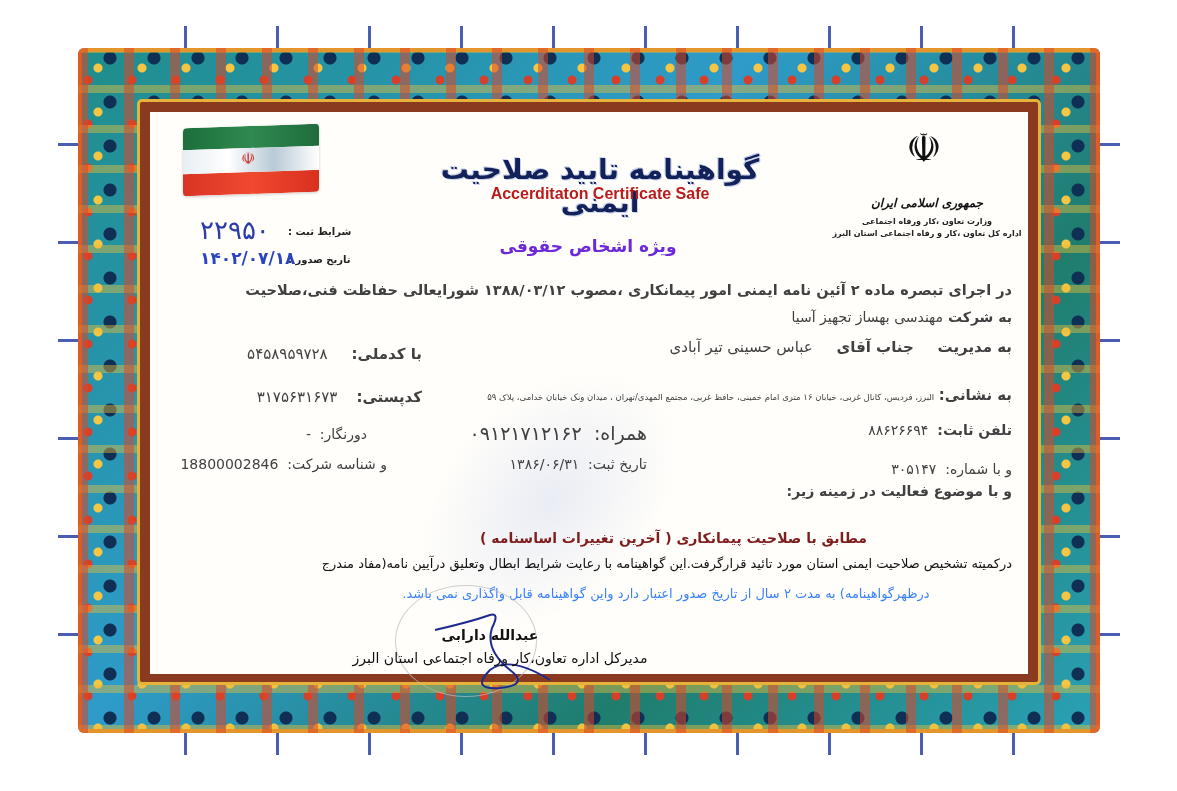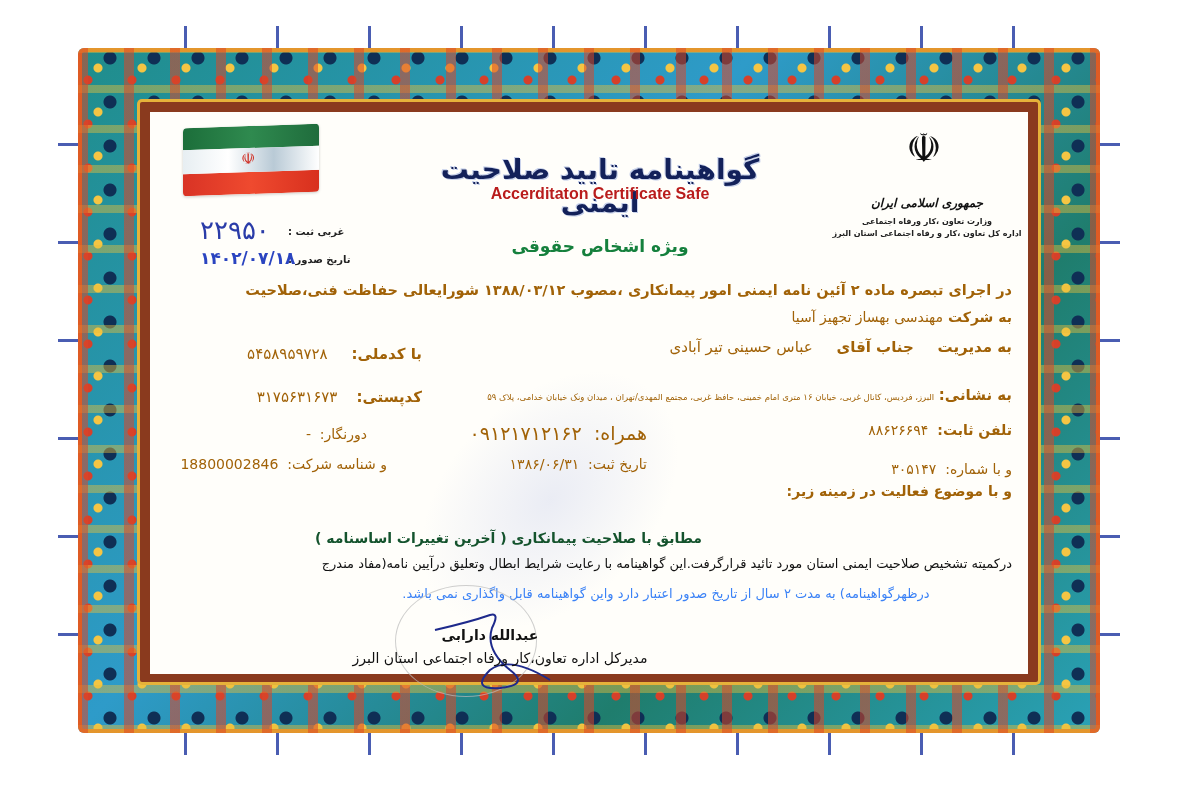--- a/index.html
+++ b/index.html
@@ -36,39 +36,39 @@
   .flag .emb{position:absolute;left:58px;top:2px;color:#d0342a;font-size:16px;line-height:18px;font-weight:bold;}
 
   .reg-label{left:288px;top:206px;font-size:10px;font-weight:bold;color:#222;}
   .reg-value{left:200px;top:195px;font-size:26px;color:#2a3ca8;font-family:"DejaVu Serif",serif;letter-spacing:1px;}
   .date-label{left:288px;top:234px;font-size:10px;font-weight:bold;color:#222;}
   .date-value{left:200px;top:228px;font-size:17px;font-weight:bold;color:#2a44c0;letter-spacing:1px;text-align:center;}
 
   .title{left:420px;top:133px;width:360px;text-align:center;font-size:28px;font-weight:bold;color:#13215a;
     text-shadow:0 0 2px #fff,1px 1px 0 #b7c4e6,-1px -1px 0 #b7c4e6;}
   .subtitle-en{left:420px;top:185px;width:360px;text-align:center;font-family:"Liberation Sans",sans-serif;font-weight:bold;font-size:16px;color:#b91c1c;}
-  .subtitle-fa{left:420px;top:216px;width:360px;text-align:center;font-size:17px;font-weight:bold;color:#15803d;}
+  .subtitle-fa{left:408px;top:216px;width:360px;text-align:center;font-size:17px;font-weight:bold;color:#6d28d9;}
 
   .emblem{left:902px;top:126px;width:44px;height:44px;font-size:40px;line-height:44px;text-align:center;color:#111;font-weight:bold;}
   .gov1{left:832px;top:176px;width:190px;text-align:center;font-family:"DejaVu Serif",serif;font-size:12px;font-style:italic;font-weight:bold;color:#111;}
   .gov2{left:832px;top:197px;width:190px;text-align:center;font-size:8px;font-weight:bold;color:#222;}
   .gov3{left:832px;top:209px;width:190px;text-align:center;font-size:8px;font-weight:bold;color:#222;}
 
-  .line{font-size:14px;color:#a16207;white-space:nowrap;}
+  .line{font-size:14px;color:#404040;white-space:nowrap;}
   .l1{right:165px;top:262px;font-size:14.5px;font-weight:bold;letter-spacing:.2px;}
   .l2{right:165px;top:289px;font-weight:bold;}
   .l2 span.cn{font-weight:normal;}
   .lbl{font-weight:bold;}
   .norm{font-weight:normal;}
 
   .watermark{left:420px;top:360px;width:260px;height:280px;background:radial-gradient(ellipse at center,rgba(180,190,230,.28),transparent 65%);transform:skewX(-20deg);}
   .seal{left:395px;top:585px;width:140px;height:110px;border:1px solid #bbb;border-radius:50%;opacity:.7;}
   .sig{left:430px;top:600px;width:140px;height:100px;}
 
-  .activity-title{left:150px;top:510px;width:717px;text-align:center;font-size:14px;font-weight:bold;color:#14532d;}
+  .activity-title{left:150px;top:510px;width:717px;font-size:14px;font-weight:bold;color:#7f1d1d;}
   .para1{right:165px;top:536px;font-size:13px;color:#111;}
   .para2{left:150px;top:566px;width:1032px;text-align:center;font-size:13px;color:#3b82f6;}
   .signer{left:380px;top:607px;width:220px;text-align:center;font-size:14px;font-weight:bold;color:#111;}
   .signer-title{left:320px;top:630px;width:360px;text-align:center;font-size:14px;color:#111;}
 </style>
 </head>
 <body>
 
 <div class="spikes-top"></div>
 <div class="spikes-bottom"></div>
@@ -81,21 +81,21 @@
 <div class="abs watermark"></div>
 
 <div class="abs flag">
   <div class="g"></div>
   <div class="w">
       <span class="emb">☫</span>
     </div>
   <div class="r"></div>
 </div>
 
-<div class="abs rtl reg-label">غربی ثبت :</div>
+<div class="abs rtl reg-label">شرایط ثبت :</div>
 <div class="abs rtl reg-value">۲۲۹۵۰</div>
 <div class="abs rtl date-label">تاریخ صدور :</div>
 <div class="abs rtl date-value">۱۴۰۲/۰۷/۱۸</div>
 
 <div class="abs rtl title">گواهینامه تایید صلاحیت ایمنی</div>
 <div class="abs subtitle-en">Accerditaton Certificate Safe</div>
 <div class="abs rtl subtitle-fa">ویژه اشخاص حقوقی</div>
 
 <div class="abs emblem">☫</div>
 <div class="abs rtl gov1">جمهوری اسلامی ایران</div>

